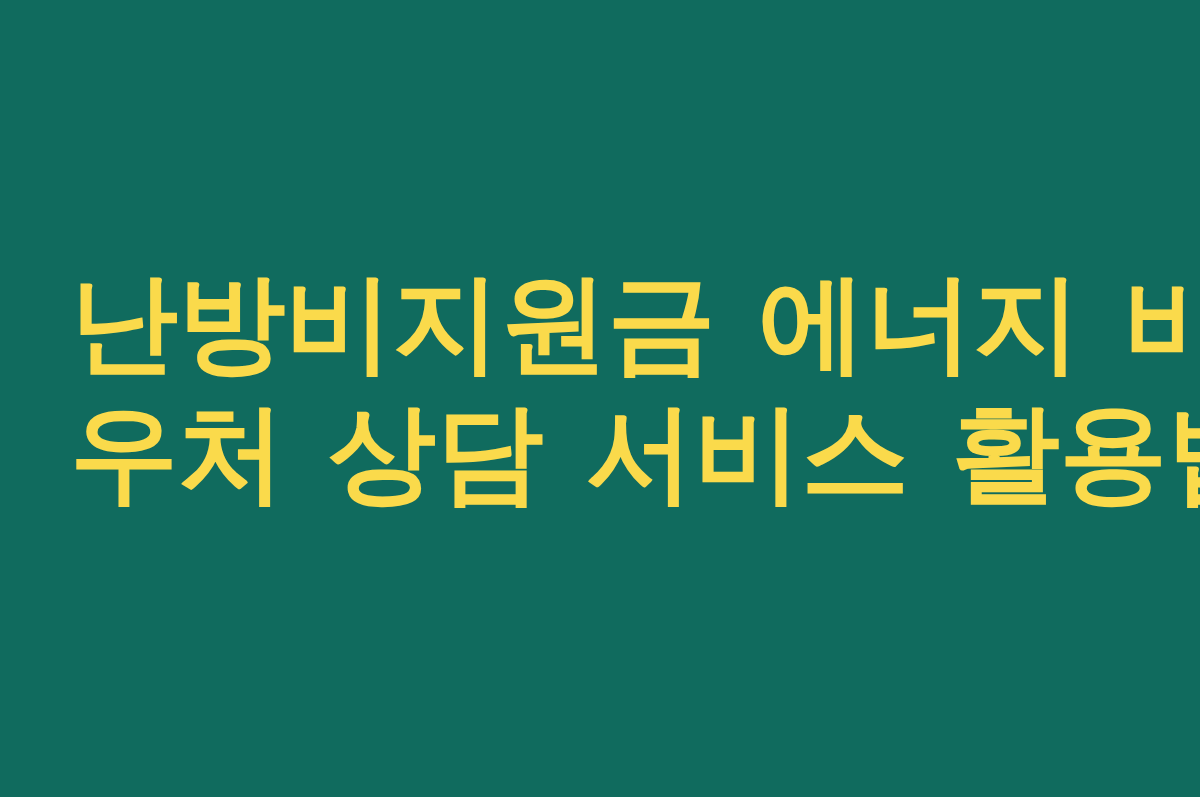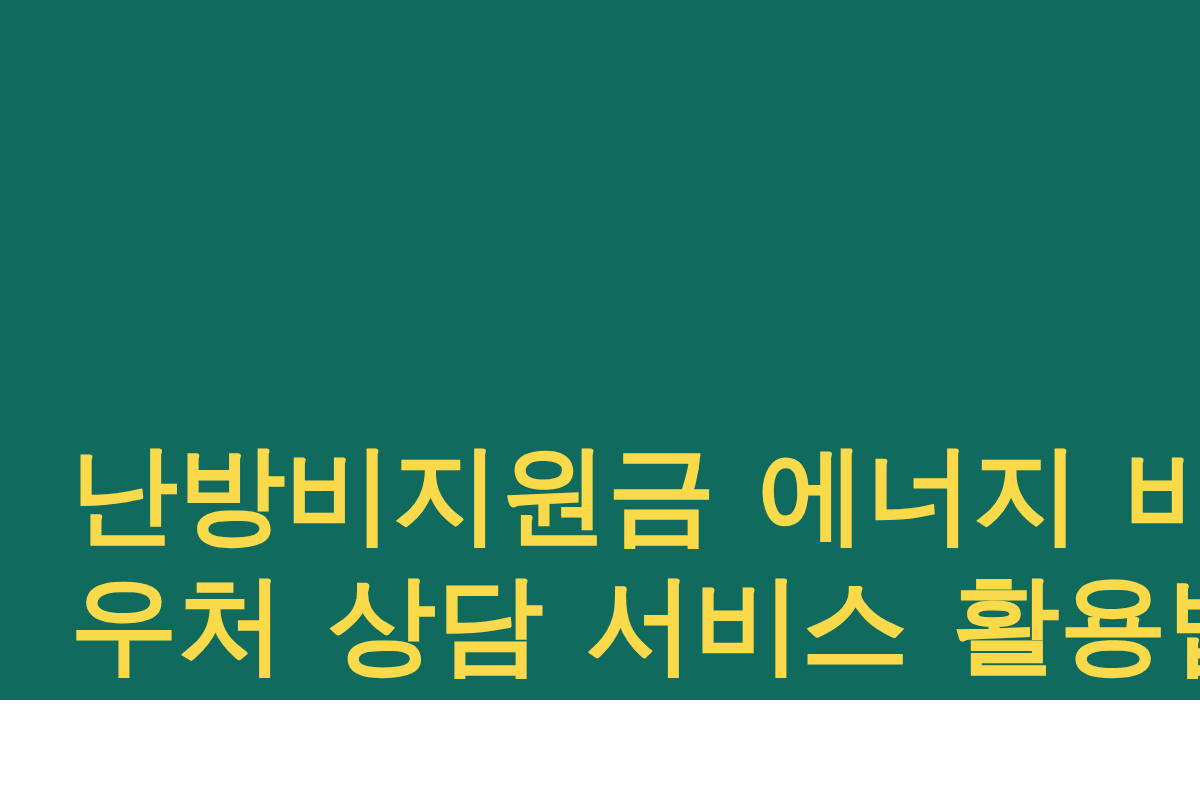--- a/index.html
+++ b/index.html
@@ -11,24 +11,24 @@
   body {
     width: 1200px;
     height: 800px;
     overflow: hidden;
     font-family: "Liberation Sans", "DejaVu Sans", sans-serif;
   }
 
   #thumbnail-card {
     position: relative;
     width: 1200px;
-    height: 700px;
+    height: 797px;
     box-sizing: border-box;
     display: flex;
-    align-items: flex-end;
+    align-items: center;
     justify-content: center;
     
   }
 
   #title-block {
     width: 1060px;
     text-align: center;
     
     transform: translateY(-11px);
     -webkit-user-select: none;

